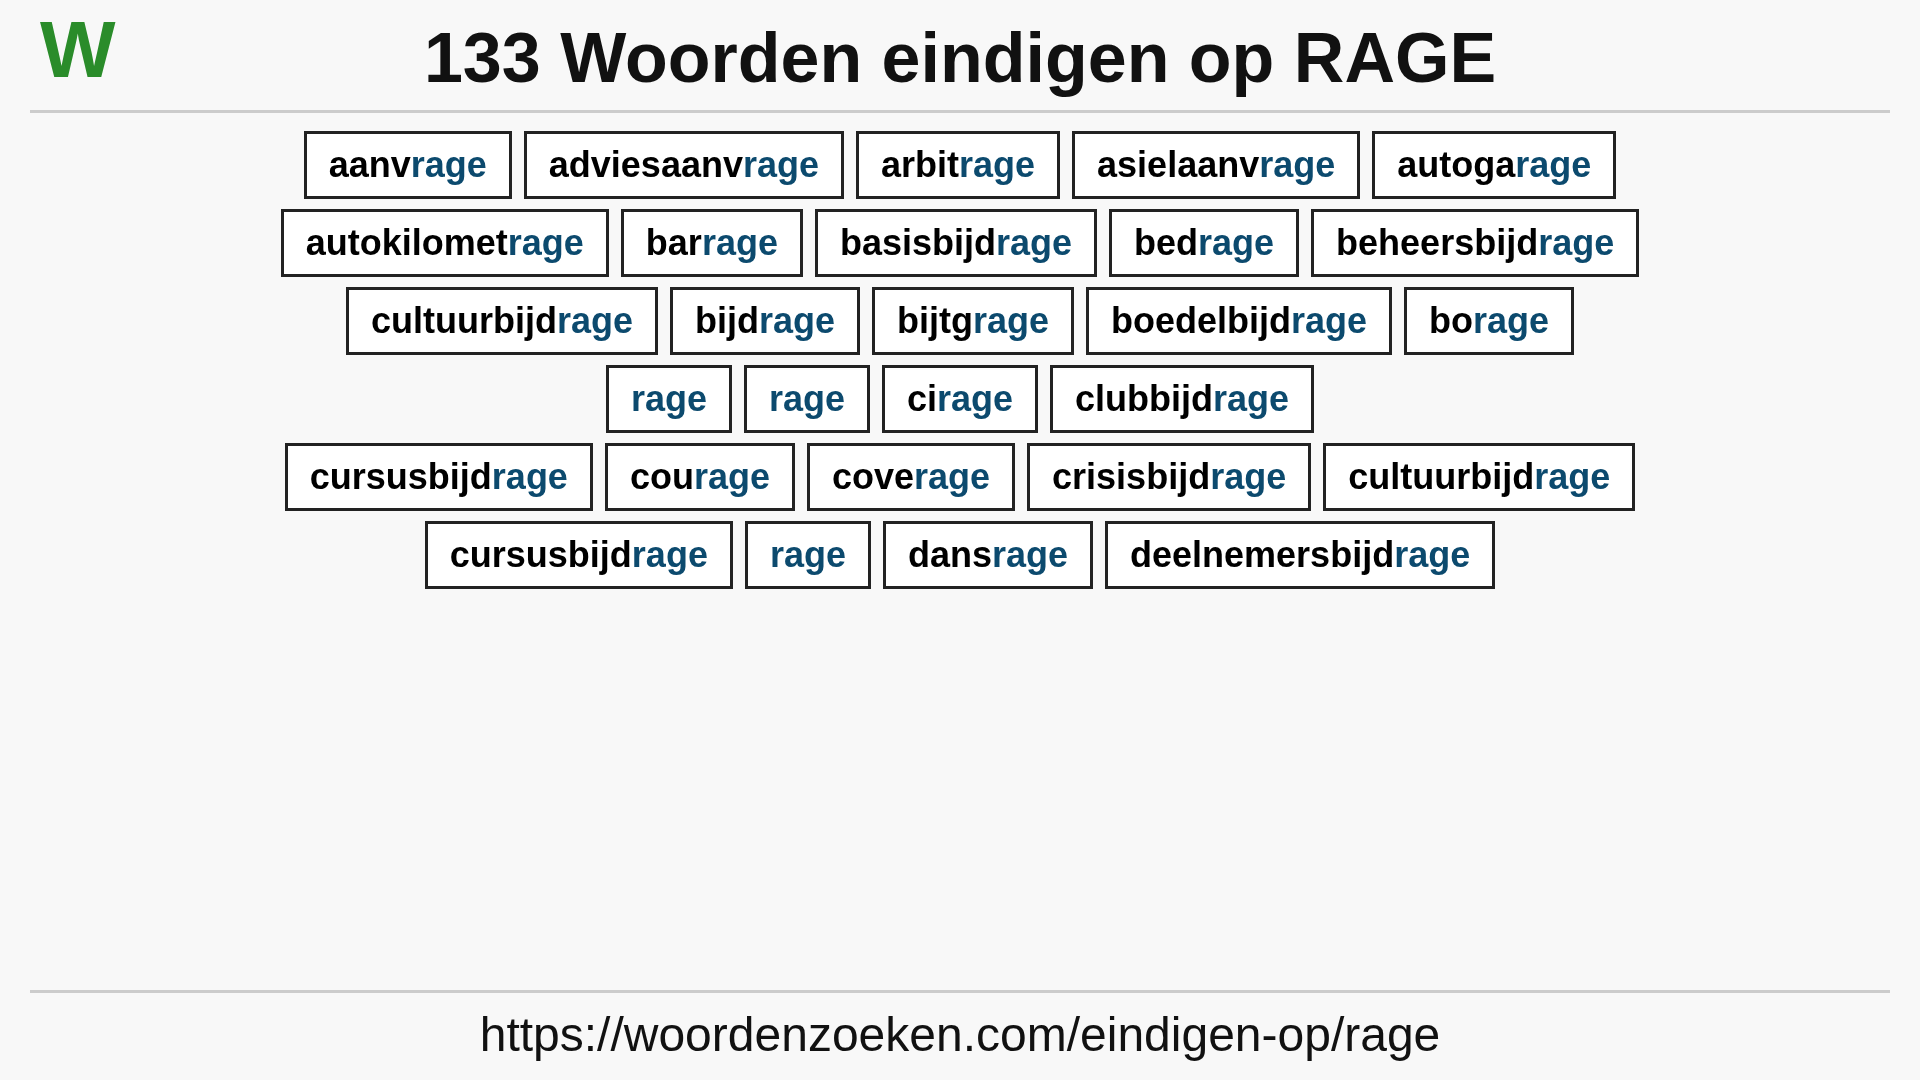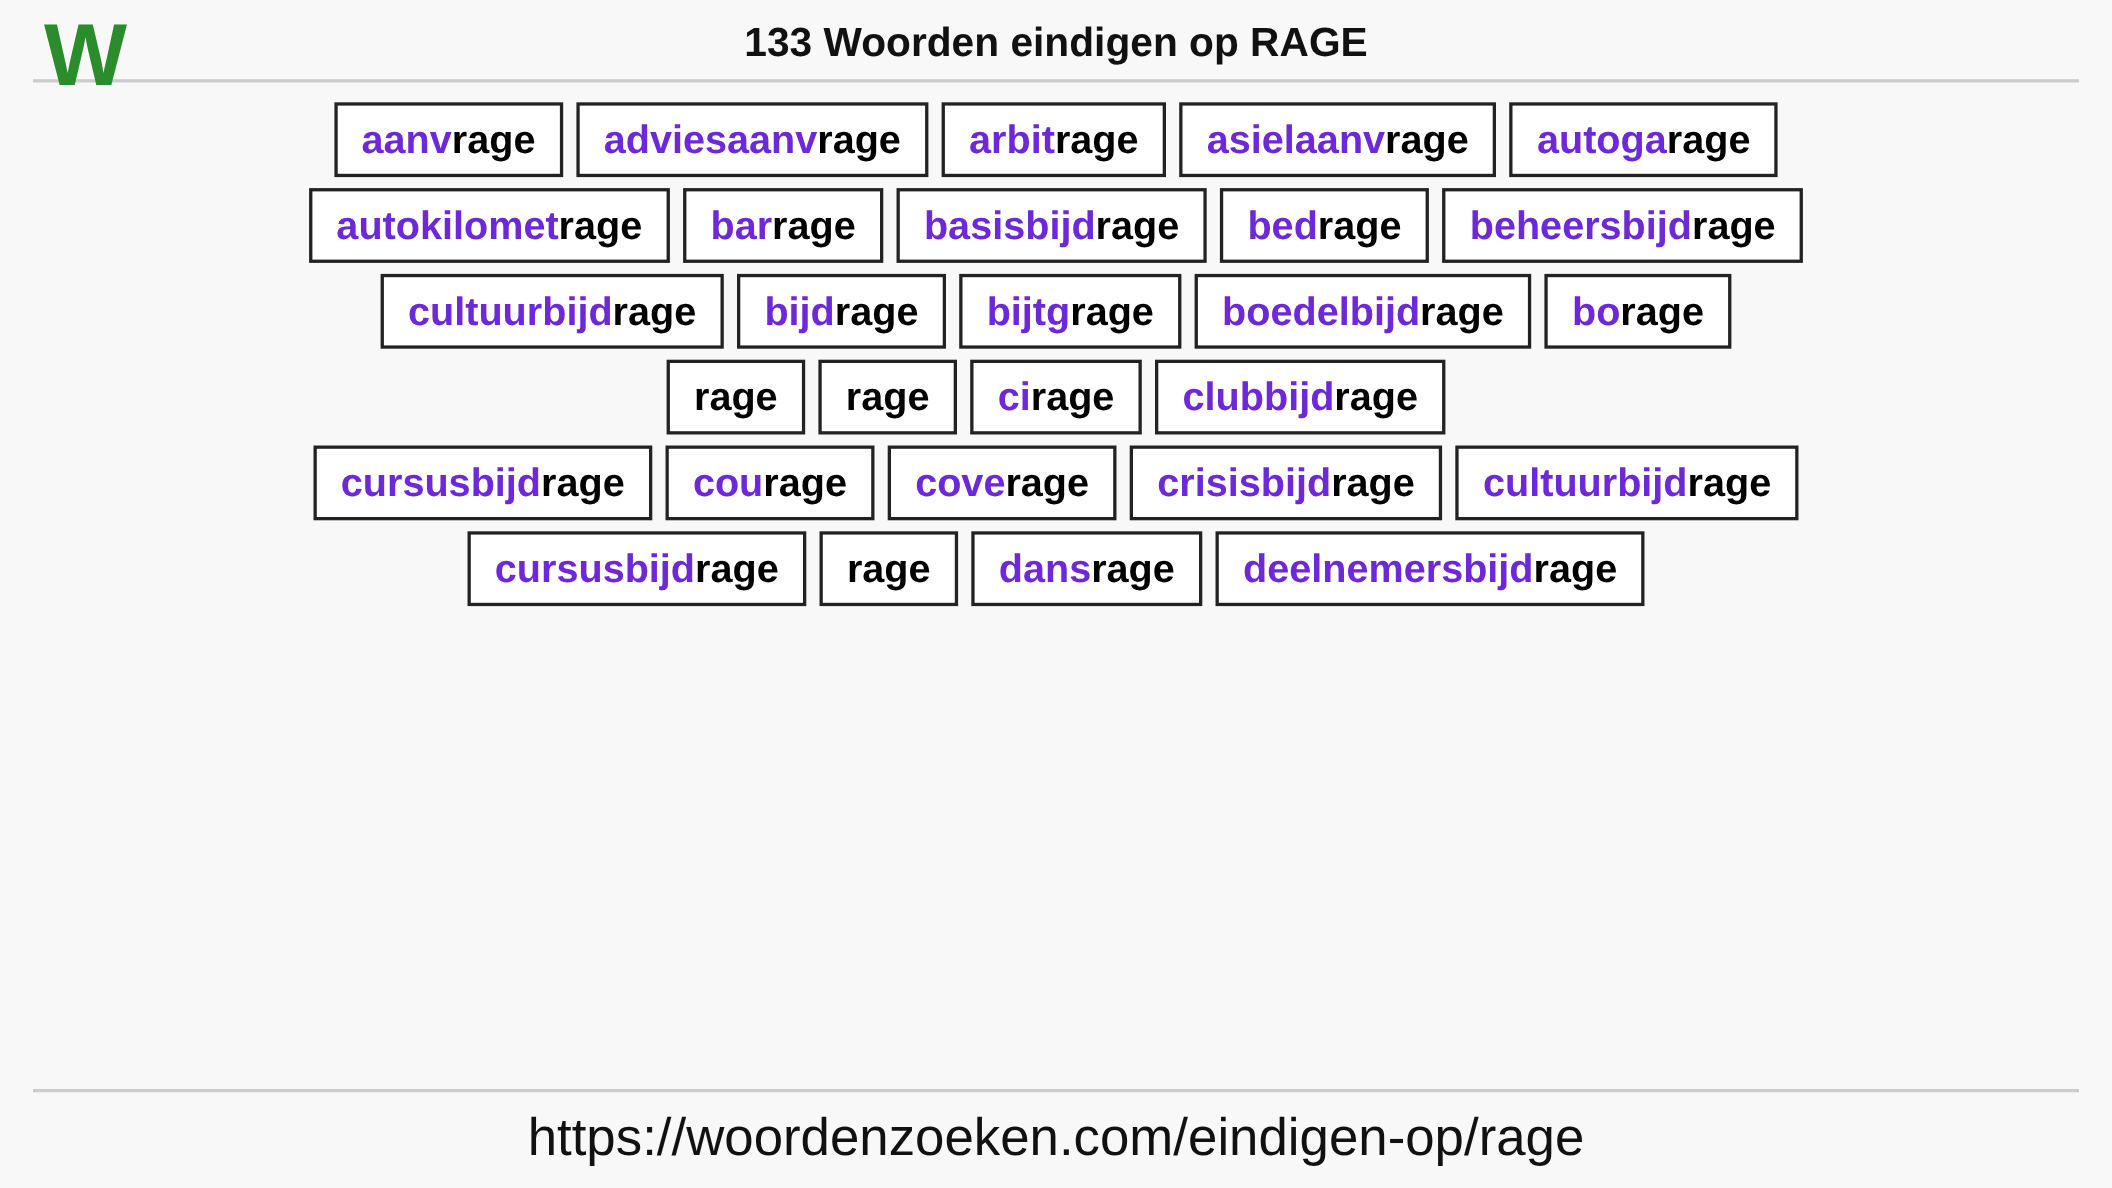--- a/index.html
+++ b/index.html
@@ -22,21 +22,21 @@
     .logo-w {
       position: absolute;
       left: 40px;
       top: 10px;
       font-size: 80px;
       font-weight: 900;
       color: #2a8c2a;
       line-height: 1;
     }
     .main-title {
-      font-size: 37px;
+      font-size: 70px;
       font-weight: 900;
       color: #111;
       text-align: left;
     }
     .divider {
       height: 3px;
       background: #ccc;
       margin: 0 30px;
     }
     .words-container {
@@ -56,24 +56,24 @@
       border: 3px solid #222;
       padding: 10px 22px;
       font-size: 36px;
       font-weight: 700;
       background: #fff;
       display: inline-flex;
       align-items: center;
       white-space: nowrap;
     }
     .word-box .black-part {
-      color: #6d28d9;
+      color: #000000;
     }
     .word-box .red-part {
-      color: #000000;
+      color: #0c4a6e;
     }
     .footer {
       text-align: center;
       padding: 14px 0 18px 0;
       font-size: 48px;
       color: #111;
       font-family: 'Arial', sans-serif;
     }
   </style>
 </head>

